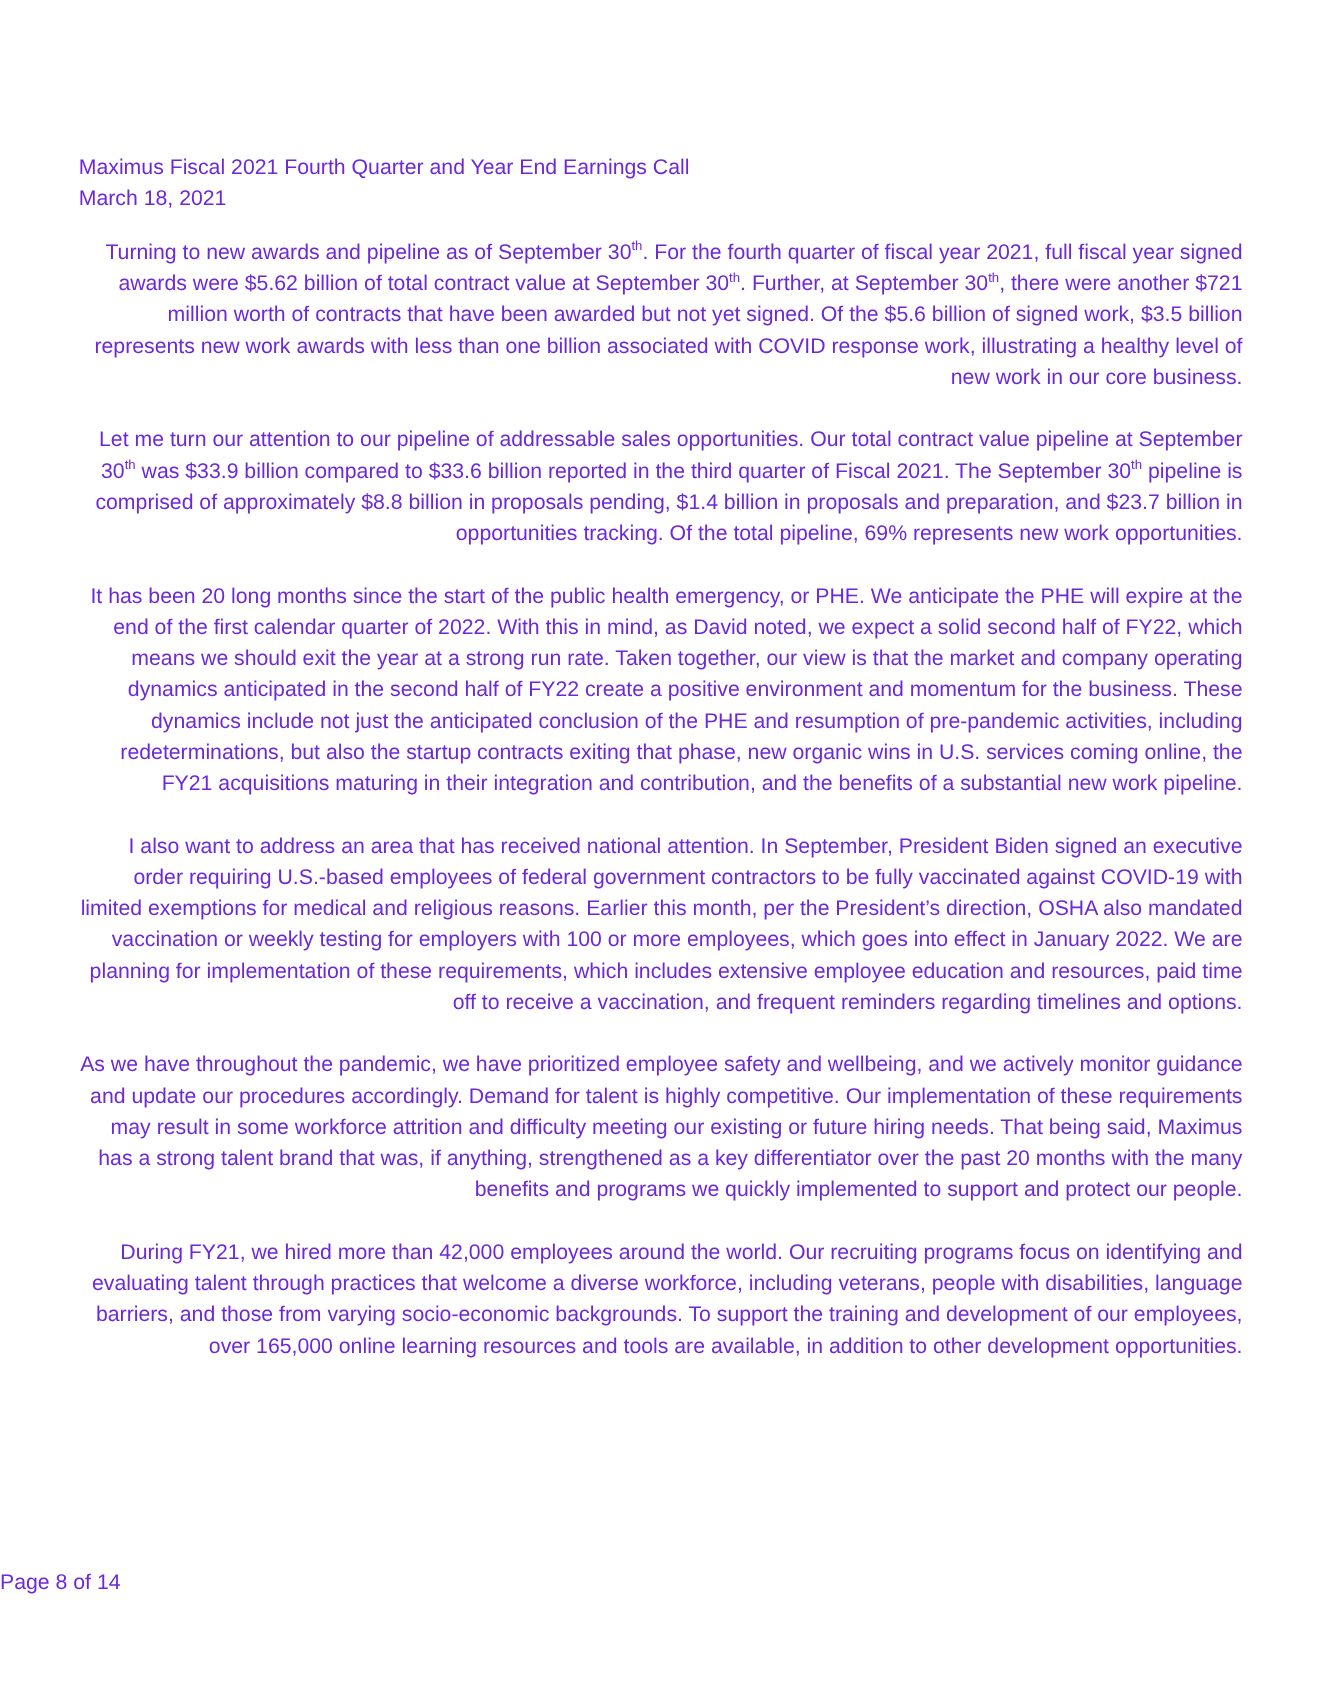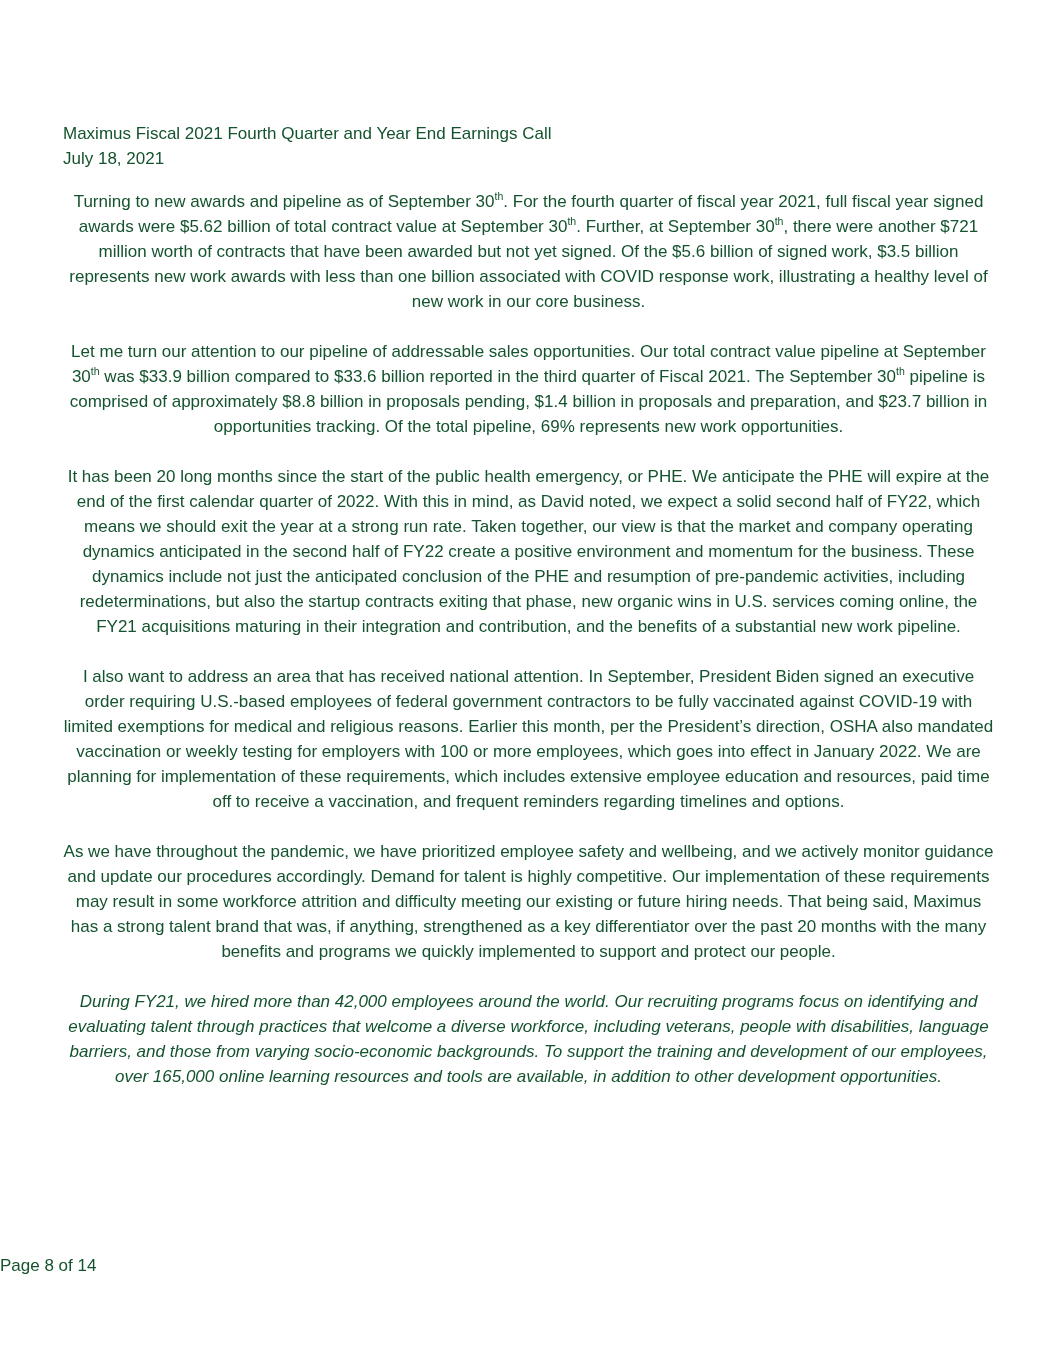--- a/index.html
+++ b/index.html
@@ -8,64 +8,63 @@
     background: #ffffff;
   }
   .page {
     position: relative;
     width: 1055px;
     height: 1365px;
     background: #ffffff;
     font-family: "Liberation Sans", "DejaVu Sans", sans-serif;
     font-size: 17px;
     line-height: 25px;
-    color: #14532d;
+    color: #6d28d9;
     overflow: hidden;
     box-sizing: border-box;
   }
   .content {
     position: absolute;
     top: 121px;
     left: 63px;
     width: 931px;
   }
   .doc-header {
     margin: 0 0 18px 0;
   }
   .doc-header .line {
     display: block;
   }
   .para {
     margin: 0 0 25px 0;
-    text-align: center;
+    text-align: right;
   }
   .para:last-child {
     margin-bottom: 0;
-    font-style: italic;
   }
   sup {
     font-size: 62%;
     line-height: 0;
     vertical-align: super;
   }
   .footer {
     position: absolute;
     top: 1253px;
     left: 0;
     width: 100%;
   }
 </style>
 </head>
 <body>
 
 <div class="page">
   <div class="content">
     <div class="doc-header">
       <span class="line">Maximus Fiscal 2021 Fourth Quarter and Year End Earnings Call</span>
-      <span class="line">July 18, 2021</span>
+      <span class="line">March 18, 2021</span>
     </div>
     <div>
         <p class="para"><span>Turning to new awards and pipeline as of September 30</span><sup>th</sup><span>. For the fourth quarter of fiscal year 2021, full fiscal year signed awards were $5.62 billion of total contract value at September 30</span><sup>th</sup><span>. Further, at September 30</span><sup>th</sup><span>, there were another $721 million worth of contracts that have been awarded but not yet signed. Of the $5.6 billion of signed work, $3.5 billion represents new work awards with less than one billion associated with COVID response work, illustrating a healthy level of new work in our core business.</span></p>
         <p class="para"><span>Let me turn our attention to our pipeline of addressable sales opportunities. Our total contract value pipeline at September 30</span><sup>th</sup><span> was $33.9 billion compared to $33.6 billion reported in the third quarter of Fiscal 2021. The September 30</span><sup>th</sup><span> pipeline is comprised of approximately $8.8 billion in proposals pending, $1.4 billion in proposals and preparation, and $23.7 billion in opportunities tracking. Of the total pipeline, 69% represents new work opportunities.</span></p>
         <p class="para"><span>It has been 20 long months since the start of the public health emergency, or PHE. We anticipate the PHE will expire at the end of the first calendar quarter of 2022. With this in mind, as David noted, we expect a solid second half of FY22, which means we should exit the year at a strong run rate. Taken together, our view is that the market and company operating dynamics anticipated in the second half of FY22 create a positive environment and momentum for the business. These dynamics include not just the anticipated conclusion of the PHE and resumption of pre-pandemic activities, including redeterminations, but also the startup contracts exiting that phase, new organic wins in U.S. services coming online, the FY21 acquisitions maturing in their integration and contribution, and the benefits of a substantial new work pipeline.</span></p>
         <p class="para"><span>I also want to address an area that has received national attention. In September, President Biden signed an executive order requiring U.S.-based employees of federal government contractors to be fully vaccinated against COVID-19 with limited exemptions for medical and religious reasons. Earlier this month, per the President’s direction, OSHA also mandated vaccination or weekly testing for employers with 100 or more employees, which goes into effect in January 2022. We are planning for implementation of these requirements, which includes extensive employee education and resources, paid time off to receive a vaccination, and frequent reminders regarding timelines and options.</span></p>
         <p class="para"><span>As we have throughout the pandemic, we have prioritized employee safety and wellbeing, and we actively monitor guidance and update our procedures accordingly. Demand for talent is highly competitive. Our implementation of these requirements may result in some workforce attrition and difficulty meeting our existing or future hiring needs. That being said, Maximus has a strong talent brand that was, if anything, strengthened as a key differentiator over the past 20 months with the many benefits and programs we quickly implemented to support and protect our people.</span></p>
         <p class="para"><span>During FY21, we hired more than 42,000 employees around the world. Our recruiting programs focus on identifying and evaluating talent through practices that welcome a diverse workforce, including veterans, people with disabilities, language barriers, and those from varying socio-economic backgrounds. To support the training and development of our employees, over 165,000 online learning resources and tools are available, in addition to other development opportunities.</span></p>
       </div>
   </div>

